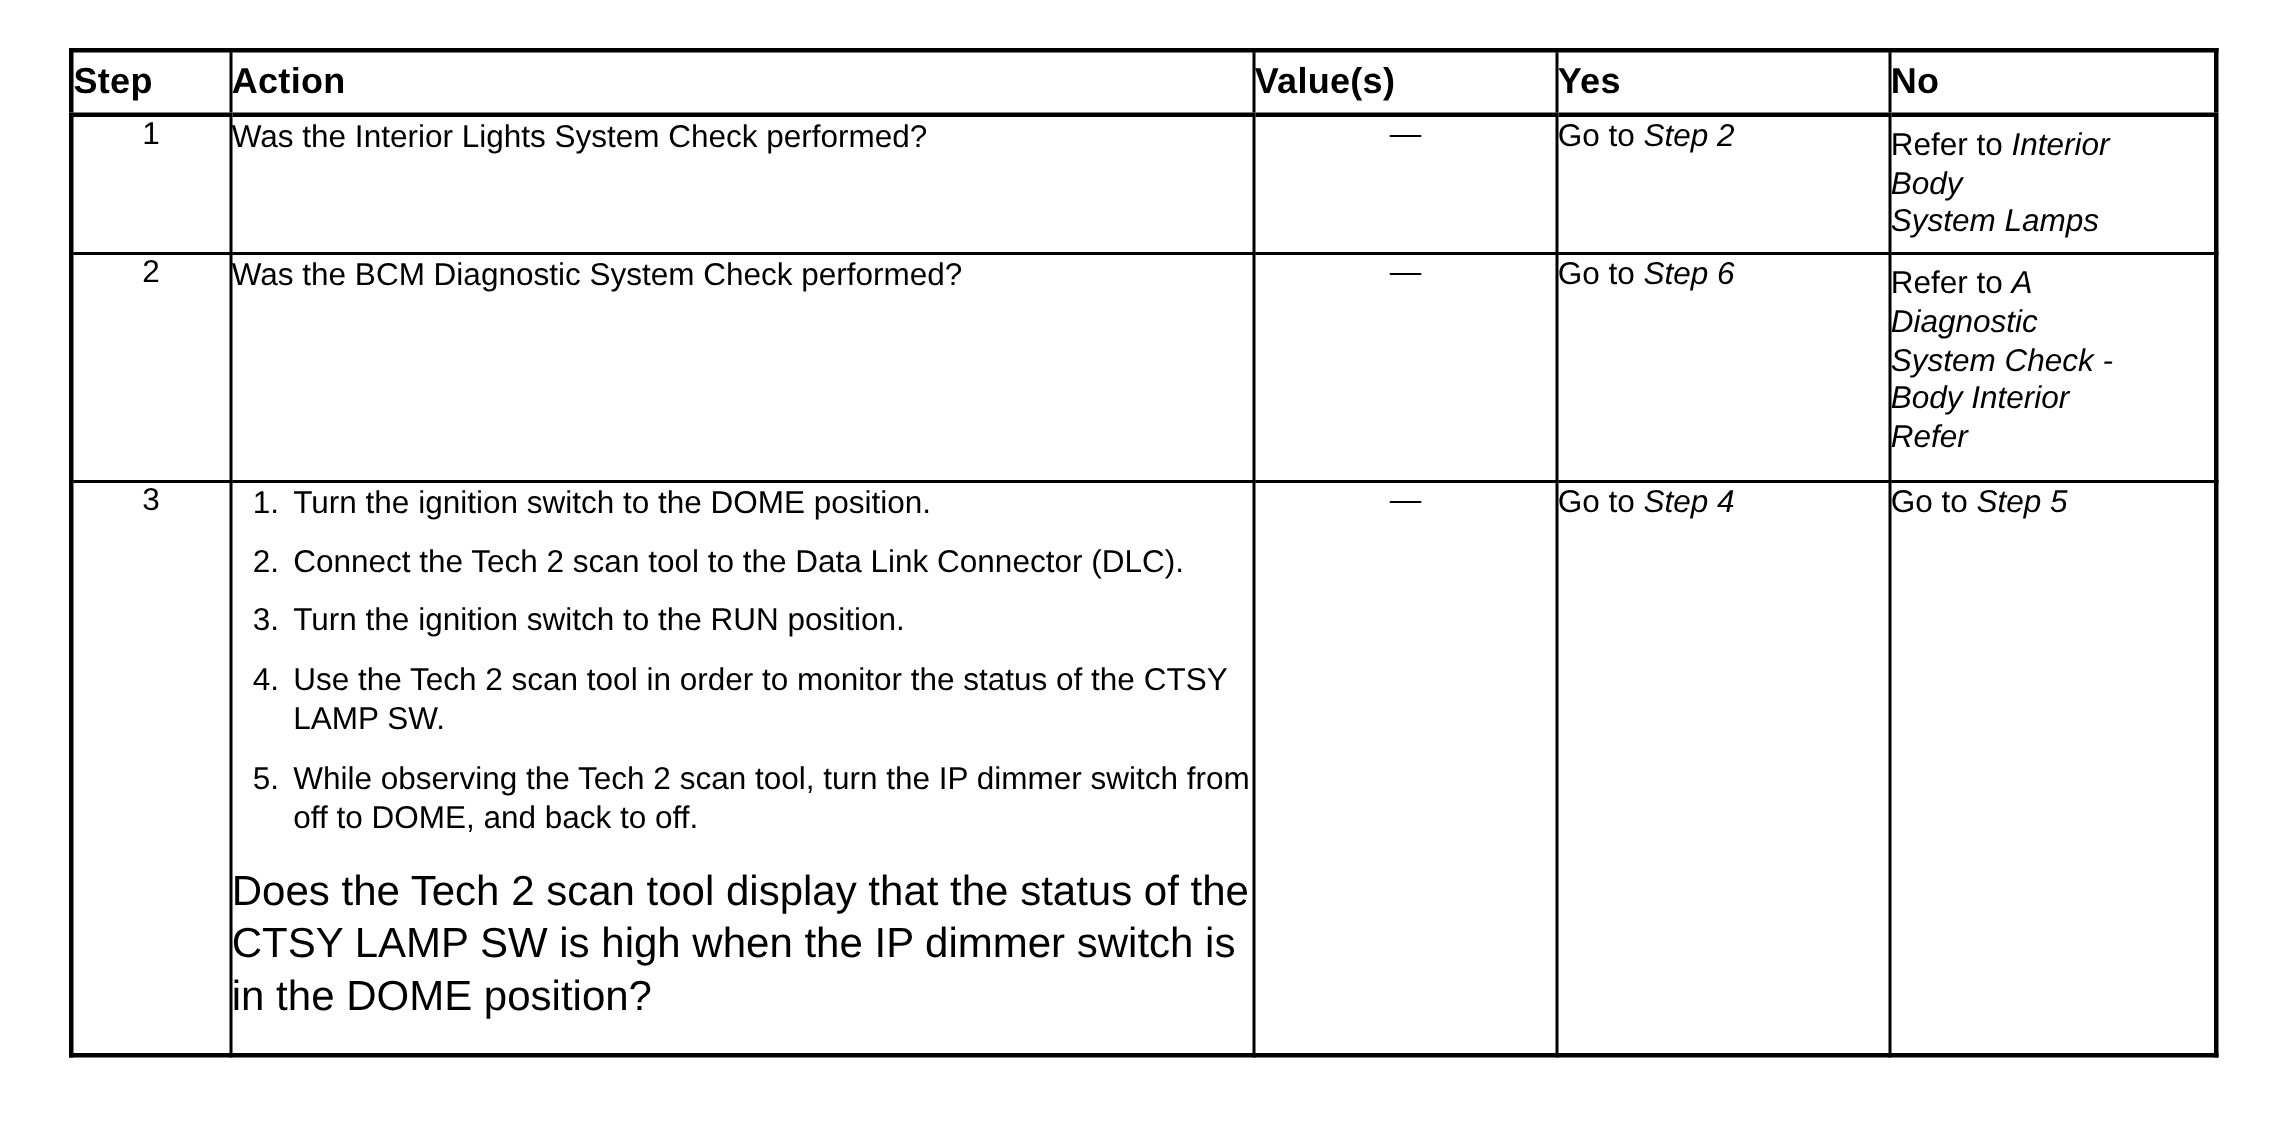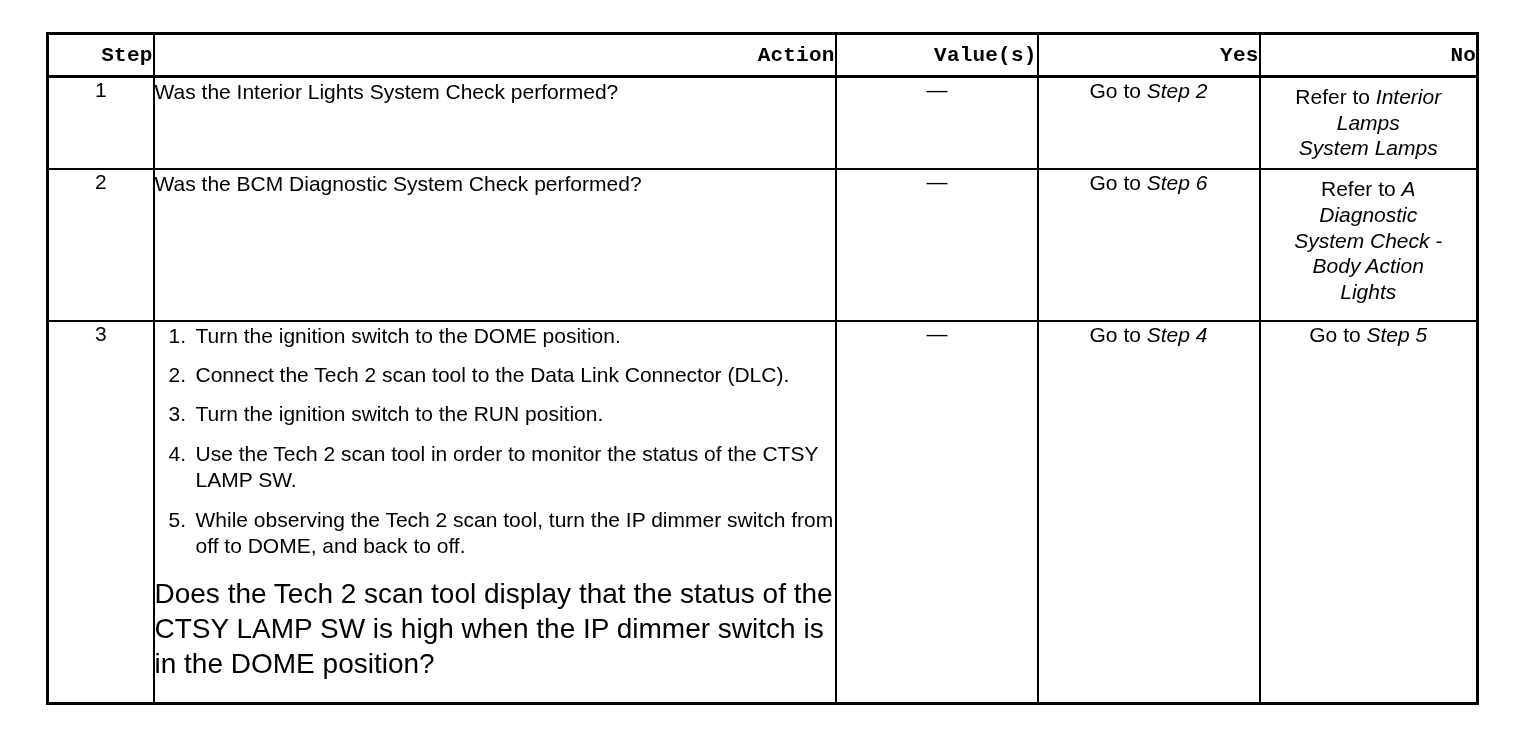--- a/index.html
+++ b/index.html
@@ -42,27 +42,26 @@
   
   col.c-step   { width: 106px; }
   col.c-action { width: 682px; }
   col.c-values { width: 202px; }
   col.c-yes    { width: 222px; }
   col.c-no     { width: 218px; }
 
   
   tr.head th {
     height: 40px;
-    font-size: 21px;
+    font-size: 24px;
     font-weight: bold;
-    text-align: right;
+    text-align: left;
     vertical-align: middle;
     border-bottom: 3px solid #000;
     letter-spacing: 0.2px;
-    font-family: Liberation Mono, monospace;
   }
 
   
   td.desc {
     font-size: 21px;
     line-height: 1.27;
     padding: 6px 9px 8px 12px;
     border-bottom: 3px solid #000;
     text-align: left;
   }
@@ -113,21 +112,21 @@
   td.values {
     text-align: center;
     vertical-align: middle;
     font-size: 21px;
   }
   .dash { letter-spacing: -1px; }
 
   
   td.yes, td.no {
     font-size: 21px;
-    text-align: center;
+    text-align: left;
     vertical-align: bottom;
     padding: 4px 6px 6px 6px;
     line-height: 1.22;
   }
   td.no.topalign {
     vertical-align: top;
     padding-top: 6px;
   }
   td.no .refline { display: block; }
   i { font-style: italic; }
@@ -158,33 +157,33 @@
 
       <tr style="height:88px;">
         <td class="stepnum">1</td>
         <td class="action">
           <p class="q">Was the Interior Lights System Check performed?</p>
         </td>
         <td class="values">
           <span class="dash">—</span>
         </td>
         <td class="yes"><span>Go to </span><i>Step 2</i></td>
-        <td class="no topalign"><span>Refer to </span><i>Interior</i><i class="refline">Lamps</i><i class="refline">System Lamps</i></td>
+        <td class="no topalign"><span>Refer to </span><i>Interior</i><i class="refline">Body</i><i class="refline">System Lamps</i></td>
       </tr>
 
       <tr style="height:143px;">
         <td class="stepnum">2</td>
         <td class="action">
           <p class="q">Was the BCM Diagnostic System Check performed?</p>
         </td>
         <td class="values">
           <span class="dash">—</span>
         </td>
         <td class="yes"><span>Go to </span><i>Step 6</i></td>
-        <td class="no topalign"><span>Refer to </span><i>A</i><i class="refline">Diagnostic</i><i class="refline">System Check -</i><i class="refline">Body Action</i><i class="refline">Lights</i></td>
+        <td class="no topalign"><span>Refer to </span><i>A</i><i class="refline">Diagnostic</i><i class="refline">System Check -</i><i class="refline">Body Interior</i><i class="refline">Refer</i></td>
       </tr>
 
       <tr style="height:335px;">
         <td class="stepnum">3</td>
         <td class="action">
           <ol class="steps">
             <li><span class="num">1.</span><span>Turn the ignition switch to the DOME position.</span></li>
             <li><span class="num">2.</span><span>Connect the Tech 2 scan tool to the Data Link Connector (DLC).</span></li>
             <li><span class="num">3.</span><span>Turn the ignition switch to the RUN position.</span></li>
             <li><span class="num">4.</span><span>Use the Tech 2 scan tool in order to monitor the status of the CTSY LAMP SW.</span></li>

